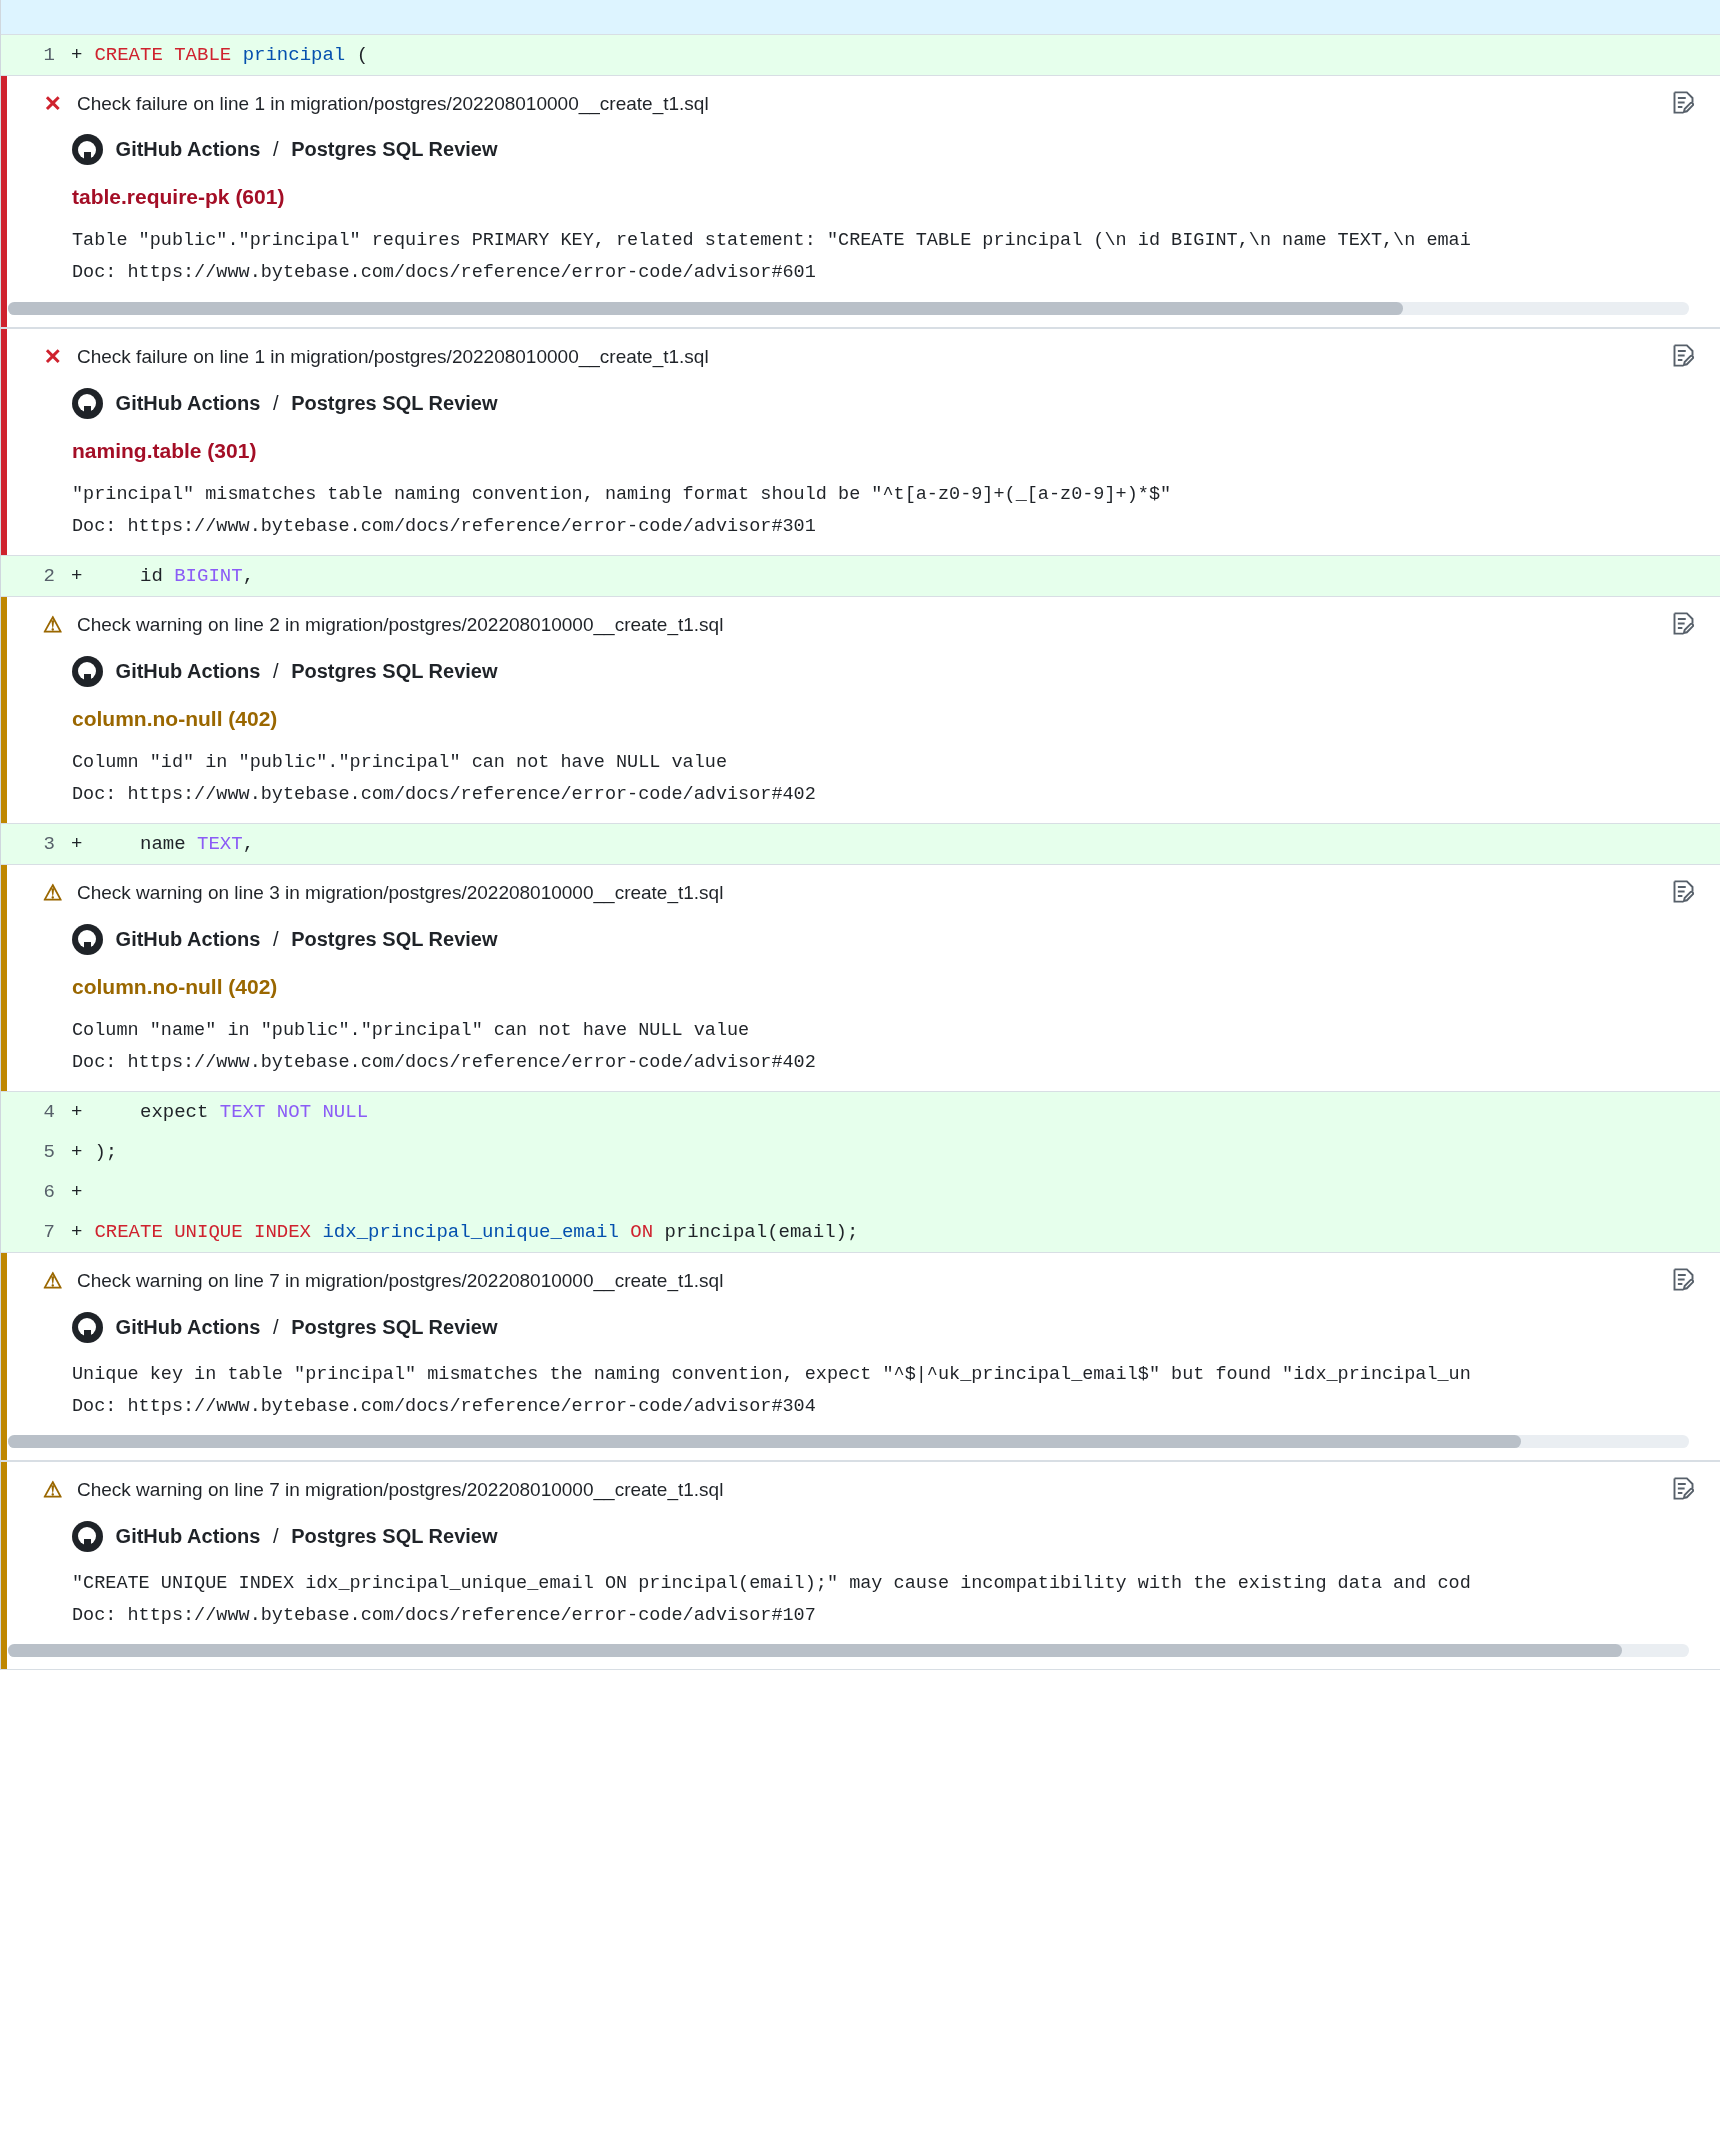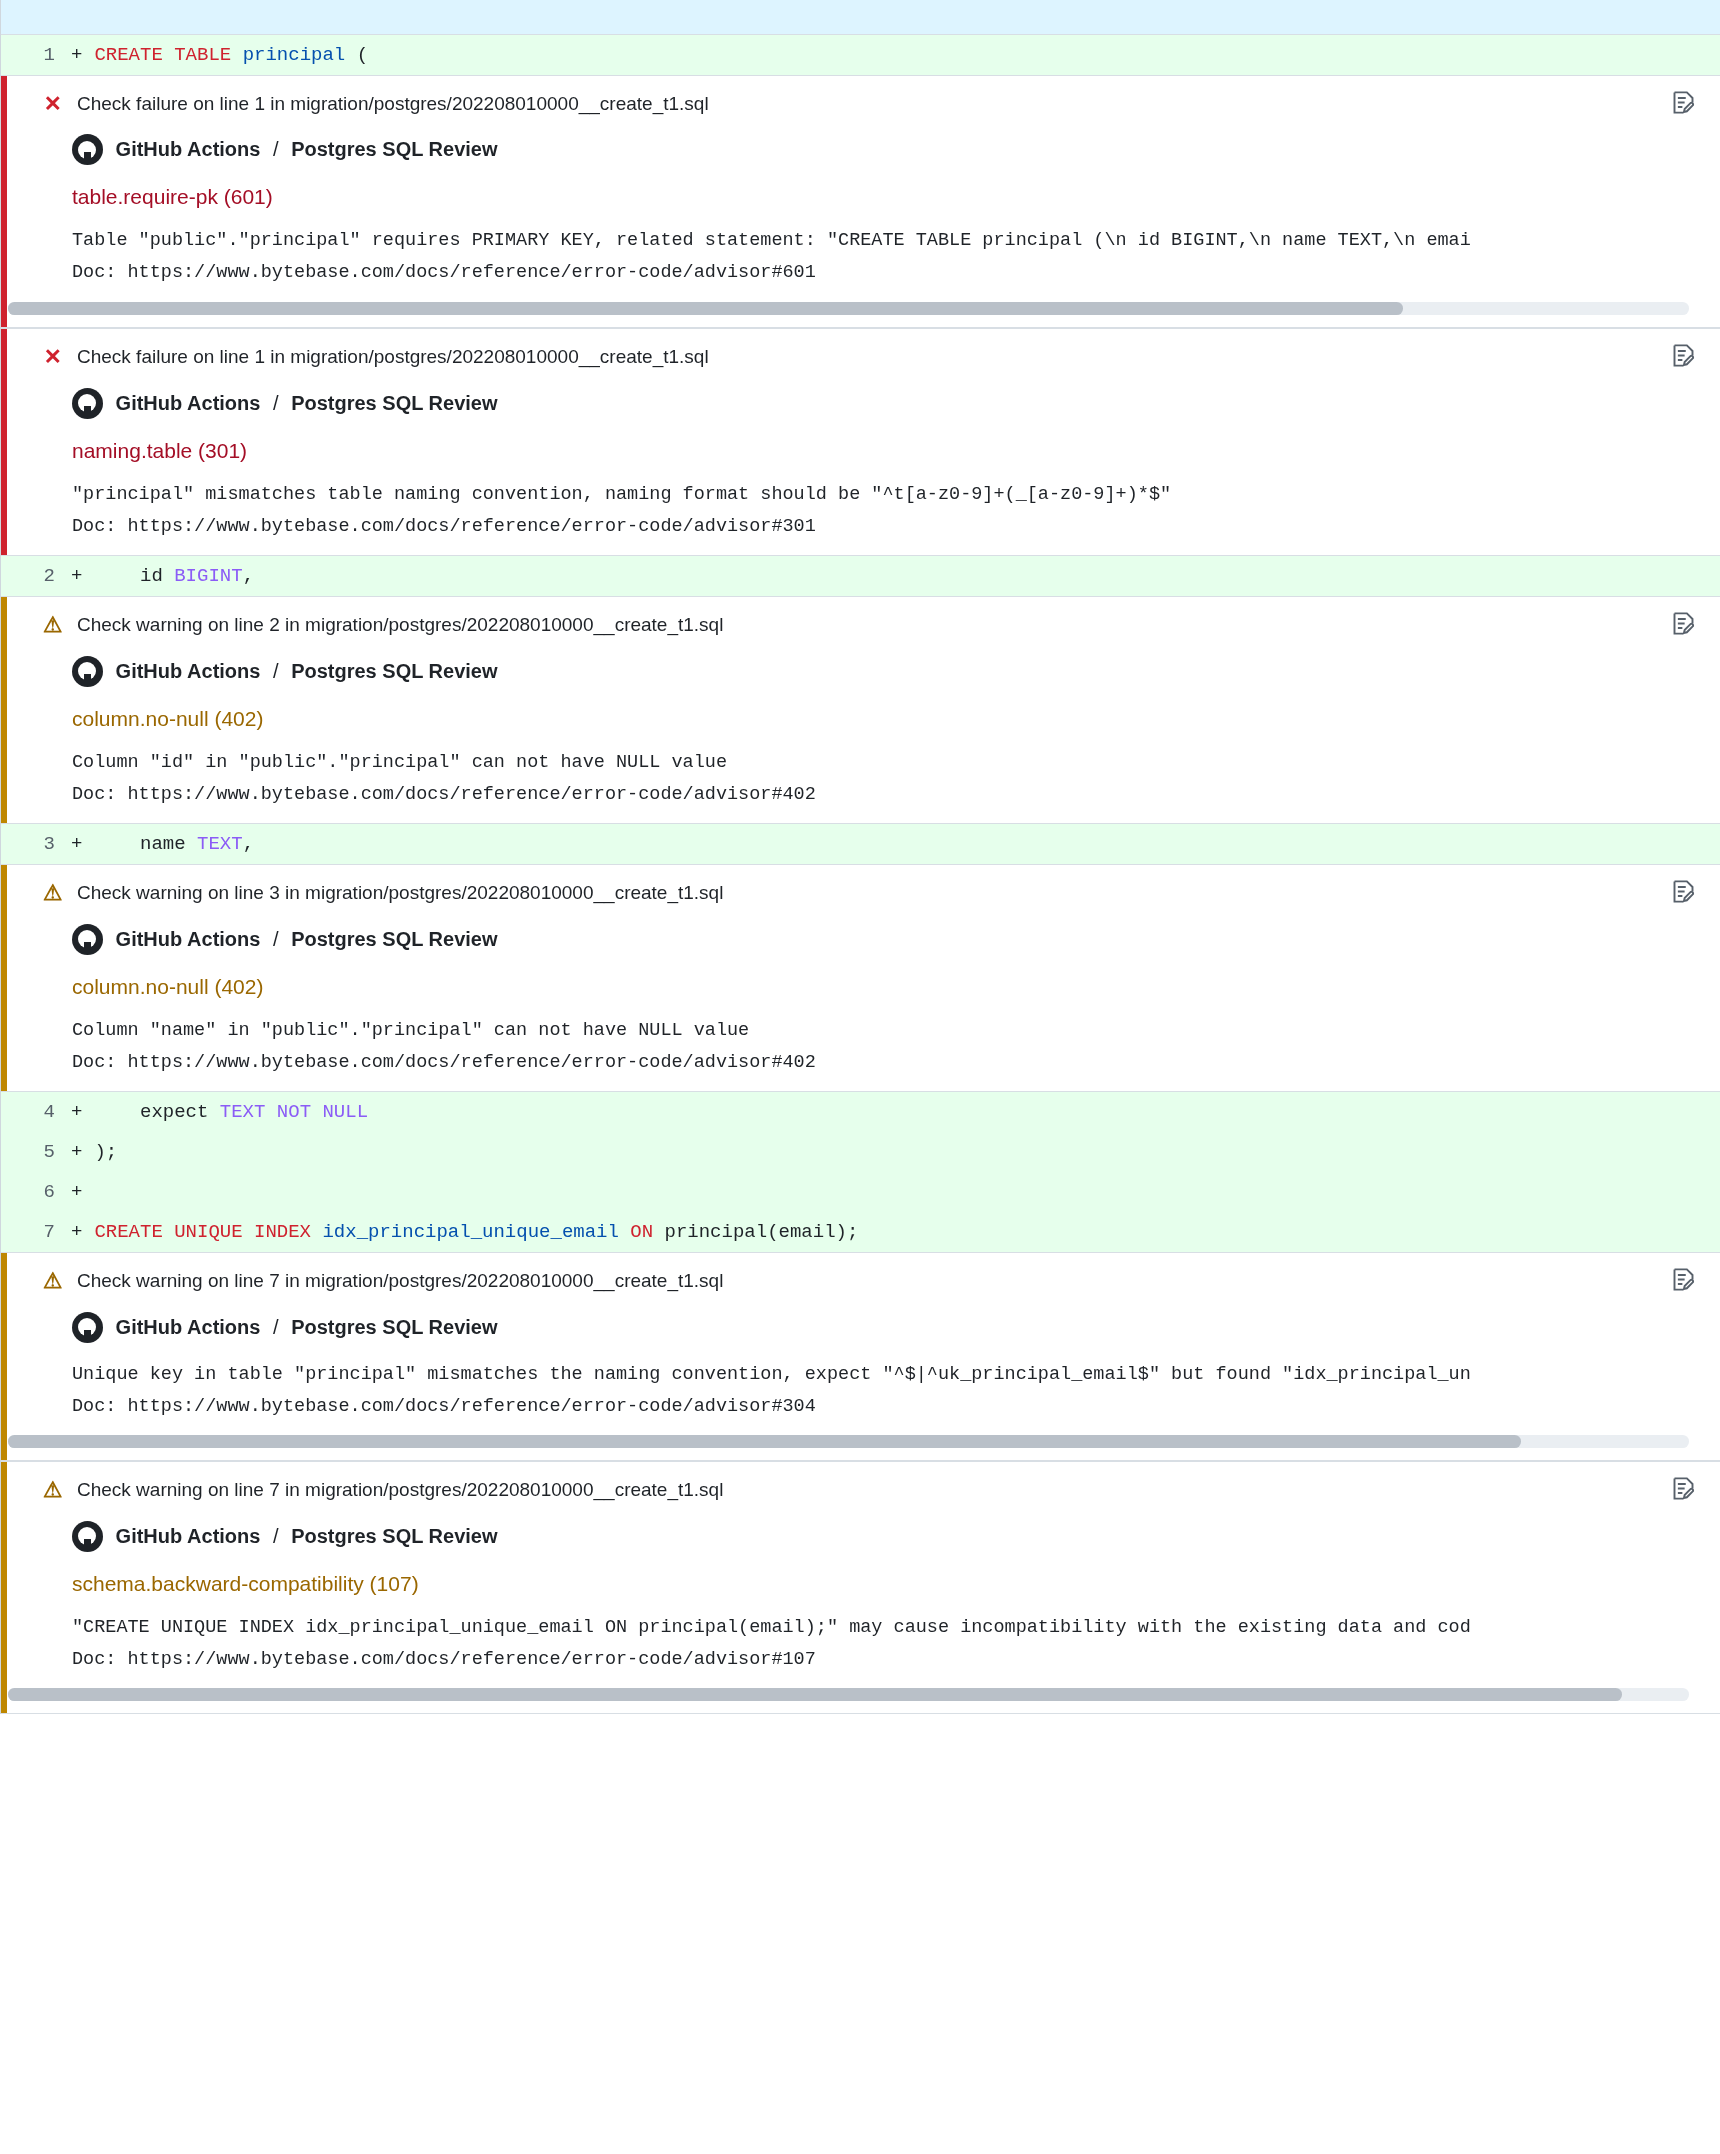--- a/index.html
+++ b/index.html
@@ -141,21 +141,21 @@
     background: #1f2328;
     z-index: 2;
   }
   .actions-sep { font-weight: normal; color: #1f2328; }
   .actions-title { font-weight: bold; }
 
   .rule-title {
     margin-top: 20px;
     padding-left: 31px;
     font-size: 21px;
-    font-weight: normal;
+    font-weight: bold;
   }
   .rule-title.err { color: #a40e26; }
   .rule-title.warn { color: #9a6700; }
 
   .detail {
     margin-top: 16px;
     padding-left: 31px;
     font-family: "Liberation Mono", monospace;
     font-size: 18.5px;
     line-height: 32px;
@@ -344,21 +344,20 @@
           <div class="annot-head">
             <span class="status-icon warn">⚠</span>
             <span class="annot-file">Check warning on line 7 in migration/postgres/202208010000__create_t1.sql</span>
           </div>
           <div class="actions-line">
             <span class="gh-mark"></span>
             <span class="actions-title">GitHub Actions</span>
             <span class="actions-sep">/</span>
             <span class="actions-title">Postgres SQL Review</span>
           </div>
-          <div class="rule-title warn">schema.backward-compatibility (107)</div>
           <div class="detail"><span>"CREATE UNIQUE INDEX idx_principal_unique_email ON principal(email);" may cause incompatibility with the existing data and cod</span>
 <span>Doc: https://www.bytebase.com/docs/reference/error-code/advisor#107</span></div>
         </div>
         <div class="hscroll">
           <div class="thumb" style="width: 96%;"></div>
         </div>
       </div>
     </div>
 </div>
 

